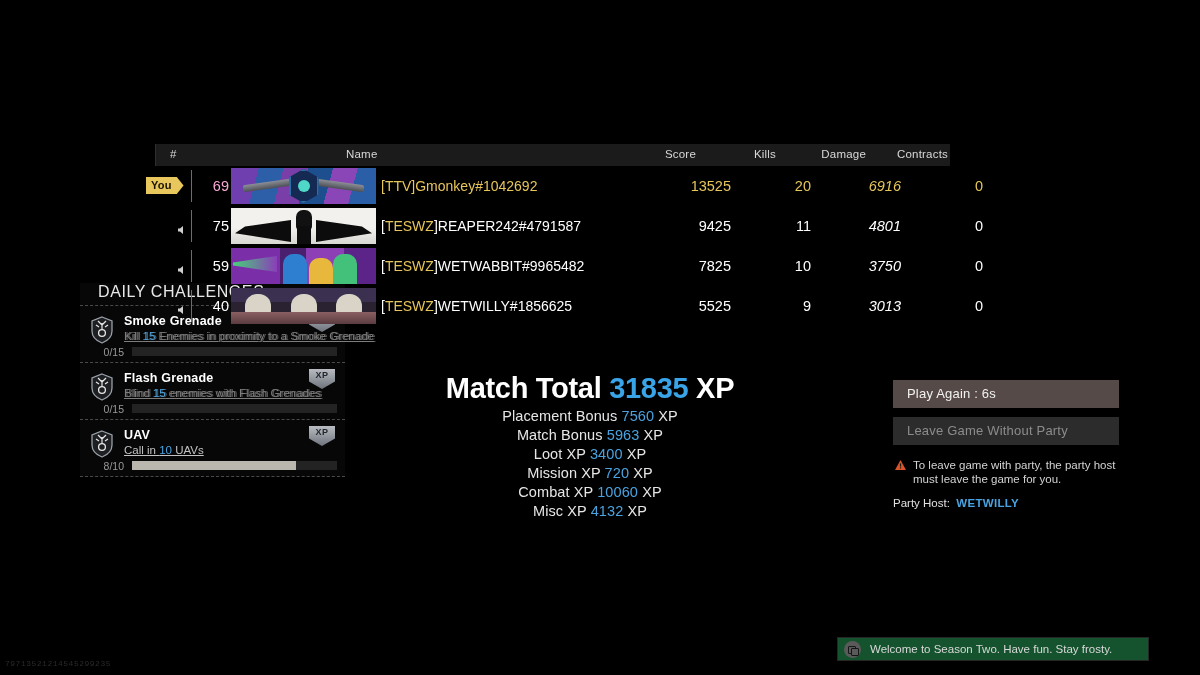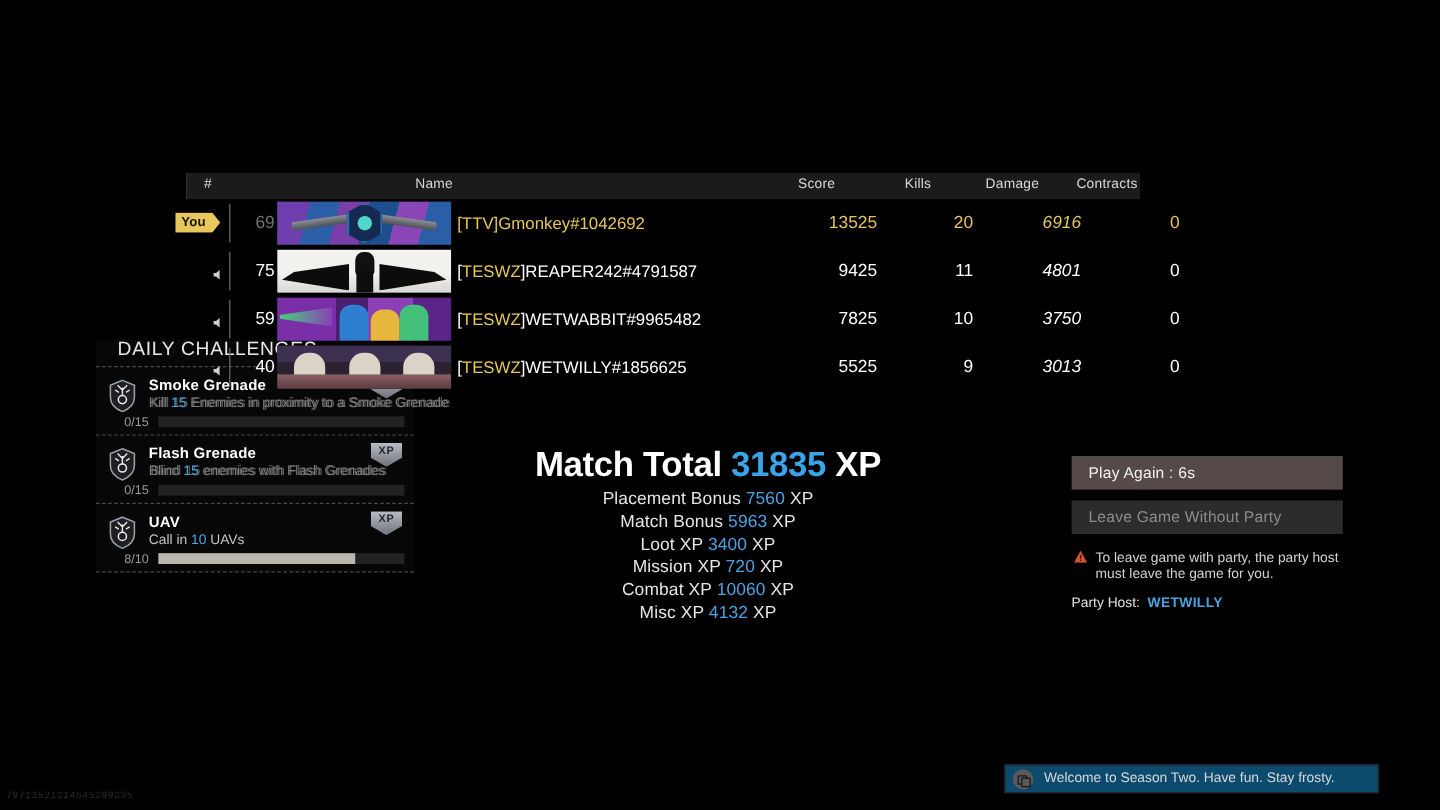--- a/index.html
+++ b/index.html
@@ -29,21 +29,21 @@
   .h-con   { left: 720px; width: 72px; text-align: right; }
 
   .sb-row { position: relative; height: 40px; margin-left: 36px; }
   .sb-row .divider {
     position: absolute; left: 0; top: 4px; width: 1px; height: 32px; background: #6d6d6d;
   }
   .sb-row .rank {
     position: absolute; left: 8px; top: 12px; width: 30px; text-align: right;
     font-size: 14.5px; color: #ffffff;
   }
-  .sb-row.you .rank { color: #737373; text-align: right; }
+  .sb-row.you .rank { color: #f9a8d4; text-align: right; }
   .speaker-icon {
     position: absolute; left: -14px; top: 15px; width: 10px; height: 10px;
   }
   .you-badge {
     position: absolute; left: -45px; top: 11px; height: 17px; padding: 0 6px 0 5px;
     background: #e8c75c; color: #181400; font-size: 11px; font-weight: bold;
     line-height: 17px; letter-spacing: .2px;
     clip-path: polygon(0 0, 82% 0, 100% 50%, 82% 100%, 0 100%);
     padding-right: 12px;
   }
@@ -117,20 +117,21 @@
   .chal .shield {
     position: absolute; left: 10px; top: 10px; width: 24px; height: 28px;
   }
   .chal .cname {
     position: absolute; left: 44px; top: 8px; font-size: 12.5px; font-weight: bold;
     color: #ffffff; letter-spacing: .2px;
   }
   .chal .cdesc {
     position: absolute; left: 44px; top: 24px; font-size: 11.5px; color: #c3c3c3;
     white-space: nowrap;
+    text-decoration: underline;
   }
   .chal .cdesc .n { color: #4aa3e0; }
   .chal .cdesc.ghost {
     color: #7d7d7d; text-shadow: 1.5px 0 0 rgba(160,160,160,.55);
   }
   .xpbadge {
     position: absolute; right: 10px; top: 6px; width: 26px; height: 20px;
     background: linear-gradient(#b8bcc2,#6e737c);
     clip-path: polygon(0 0,100% 0,100% 62%,50% 100%,0 62%);
     color: #23262b; font-size: 9px; font-weight: bold; text-align: center;
@@ -166,21 +167,21 @@
     position: relative; margin-top: 13px; padding-left: 20px;
     font-size: 11.5px; color: #d3d3d3; line-height: 14px; width: 224px;
   }
   .warn-icon { position: absolute; left: 2px; top: 1px; width: 11px; height: 10px; }
   #host { margin-top: 11px; font-size: 11.5px; color: #e0e0e0; }
   #host .hv { color: #4aa3e0; font-weight: bold; letter-spacing: .3px; }
 
   
   #notif {
     position: absolute; left: 837px; top: 637px; width: 312px; height: 24px;
-    background: #0c4a6e; border: 1px solid #262626; display: flex; align-items: center;
+    background: #14532d; border: 1px solid #262626; display: flex; align-items: center;
   }
   #notif .nicon {
     width: 17px; height: 17px; border-radius: 50%; background: #5a5a5a;
     margin: 0 9px 0 6px; position: relative; flex: 0 0 auto;
   }
   #notif .nicon::before, #notif .nicon::after {
     content:""; position:absolute; border:1.5px solid #161616; border-radius:1px;
   }
   #notif .nicon::before { left:4px; top:5px; width:6px; height:6px; }
   #notif .nicon::after  { left:7px; top:7px; width:6px; height:6px; background:#5a5a5a; }

